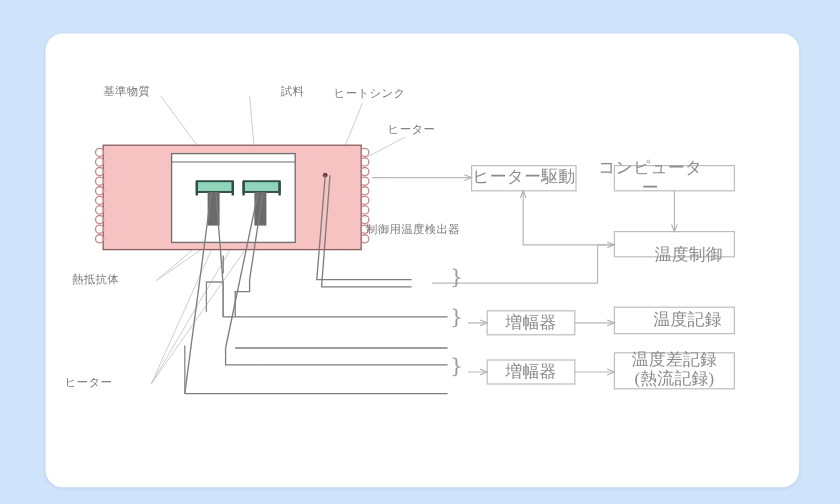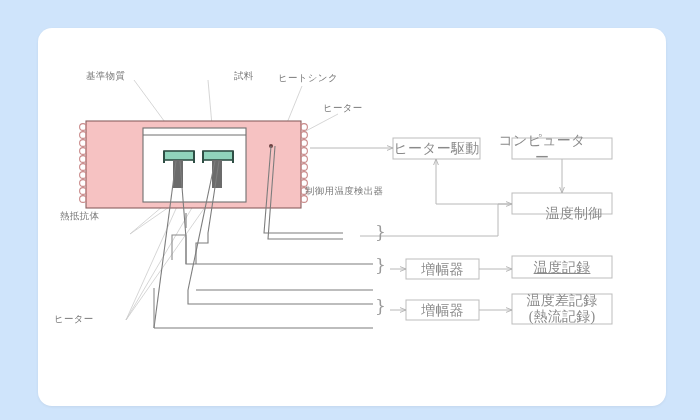--- a/index.html
+++ b/index.html
@@ -200,37 +200,37 @@
     <div class="lbl" style="left:48px; top:42px;">基準物質</div>
 
     <div class="lbl" style="left:160px; top:42px;margin-left:36px;">試料</div>
 
     <div class="lbl" style="left:240px; top:44px;">ヒートシンク</div>
 
     <div class="lbl" style="left:285px; top:74px;">ヒーター</div>
 
     <div class="lbl" style="left:267px; top:157px;">制御用温度検出器</div>
 
-    <div class="lbl" style="left:22px; top:182px;">熱抵抗体</div>
+    <div class="lbl" style="left:22px; top:199px;">熱抵抗体</div>
 
     <div class="lbl" style="left:16px; top:285px;">ヒーター</div>
 
     <div class="brace" style="left:337px; top:196px;">}</div>
     <div class="brace" style="left:337px; top:229px;">}</div>
     <div class="brace" style="left:337px; top:270px;">}</div>
 
     <div class="boxlbl" style="left:355px; top:110px; width:87px; height:21px;">ヒーター駆動</div>
 
     <div class="boxlbl" style="left:454px; top:110px; width:100px; height:21px;">コンピューター</div>
 
     <div class="boxlbl" style="left:474px; top:175px; width:100px; height:21px;margin-left:12px;">温度制御</div>
 
     <div class="boxlbl" style="left:368px; top:231px; width:73px; height:20px;">増幅器</div>
 
     <div class="boxlbl" style="left:368px; top:272px; width:73px; height:20px;">増幅器</div>
 
-    <div class="boxlbl" style="left:474px; top:228px; width:100px; height:22px;text-decoration:underline;">温度記録</div>
+    <div class="boxlbl" style="left:485px; top:228px; width:100px; height:22px;">温度記録</div>
 
     <div class="boxlbl" style="left:474px; top:266px; width:100px; height:30px; white-space:pre-line;font-family:Liberation Serif, serif;">温度差記録
 (熱流記録)</div>
 
   </div>
 </div>
 
 </body></html>

